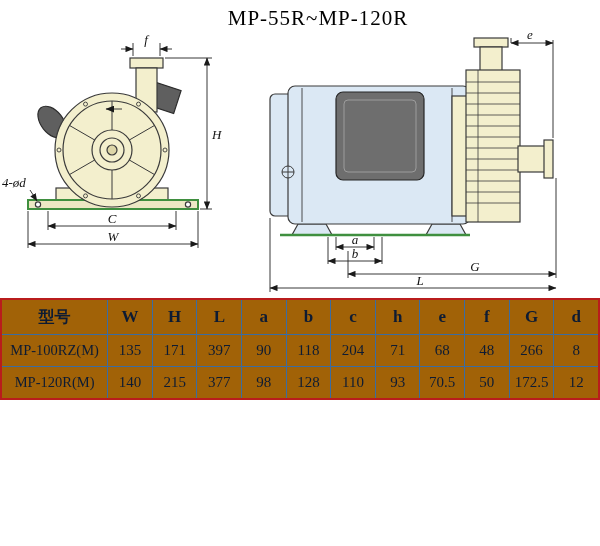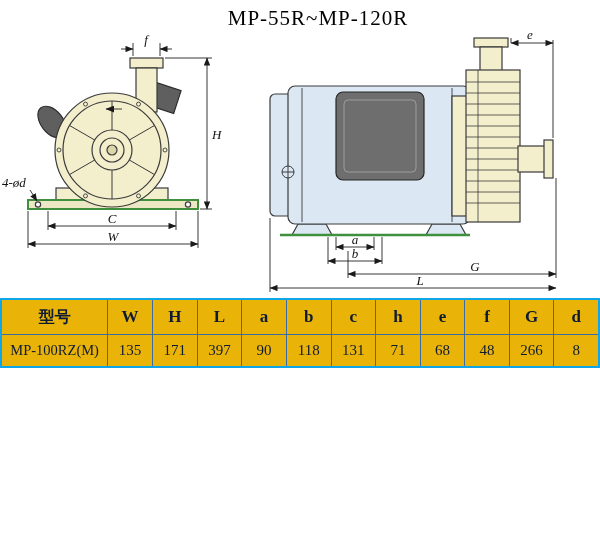--- a/index.html
+++ b/index.html
@@ -9,21 +9,21 @@
   }
   .title{
     text-align:center;font-size:21px;letter-spacing:1px;
     padding-top:6px;height:24px;color:#000;padding-left:36px;
   }
   .drawing-wrap{width:600px;height:264px;}
   svg text{font-family:"Liberation Serif", serif;}
   .dim-text{font-style:italic;font-size:13px;fill:#111;}
   .spec-table{
     border-collapse:collapse;margin:4px auto 0 auto;
-    background:#eab308;border:2px solid #0ea5e9;
+    background:#a16207;border:2px solid #b91c1c;
     font-family:"Liberation Serif", serif;
   }
   .spec-table th,.spec-table td{
     border:1px solid #3a6ca3;text-align:center;vertical-align:middle;
     color:#0d1b33;padding:0 2px;
   }
   .spec-table th{height:34px;font-size:17px;font-weight:bold;}
   .spec-table td{height:31px;font-size:15px;}
   .spec-table .model-col{width:102px;font-size:16px;}
   .spec-table td:first-child{font-size:14.5px;}
@@ -202,21 +202,35 @@
       </tr>
   </thead>
   <tbody>
       <tr>
         <td>MP-100RZ(M)</td>
         <td>135</td>
         <td>171</td>
         <td>397</td>
         <td>90</td>
         <td>118</td>
-        <td>131</td>
+        <td>204</td>
         <td>71</td>
         <td>68</td>
         <td>48</td>
         <td>266</td>
         <td>8</td>
       </tr>
+      <tr>
+        <td>MP-120R(M)</td>
+        <td>140</td>
+        <td>215</td>
+        <td>377</td>
+        <td>98</td>
+        <td>128</td>
+        <td>110</td>
+        <td>93</td>
+        <td>70.5</td>
+        <td>50</td>
+        <td>172.5</td>
+        <td>12</td>
+      </tr>
     </tbody>
 </table>
 
 </body></html>

